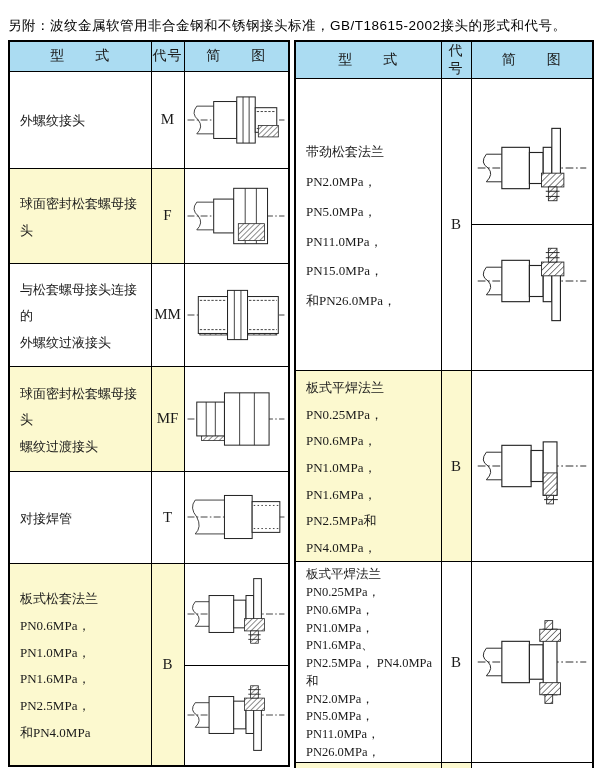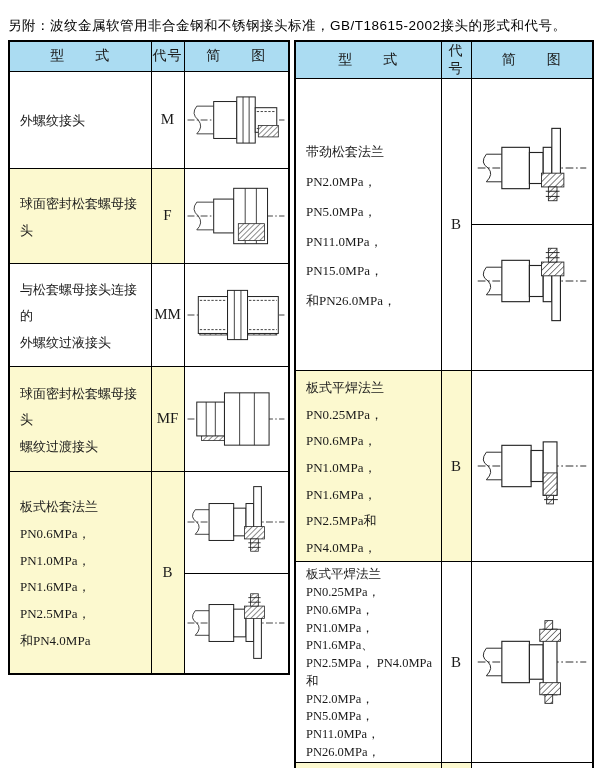--- a/index.html
+++ b/index.html
@@ -164,20 +164,44 @@
               <rect x="14" y="28" width="36" height="44" fill="#fff" stroke="#222222" stroke-width="1.3"></rect>
               <line x1="26.240000000000002" y1="28" x2="26.240000000000002" y2="72" stroke="#222222" stroke-width="1.1"></line>
               <line x1="38.120000000000005" y1="28" x2="38.120000000000005" y2="72" stroke="#222222" stroke-width="1.1"></line>
               <rect x="50" y="16" width="58" height="68" fill="#fff" stroke="#222222" stroke-width="1.3"></rect>
               <line x1="69.72" y1="16" x2="69.72" y2="84" stroke="#222222" stroke-width="1.1"></line>
               <line x1="88.86" y1="16" x2="88.86" y2="84" stroke="#222222" stroke-width="1.1"></line>
             </svg>
           </div>
         </td>
   </tr>
+  <tr style="height:92px">
+    <td class="type">对接焊管</td>
+    <td class="code">T</td>
+    <td class="diag">
+          <div class="dwrap">
+            <svg viewBox="0 0 130 100" preserveAspectRatio="xMidYMid meet">
+              <defs>
+                <pattern id="h4" width="5" height="5" patternUnits="userSpaceOnUse" patternTransform="rotate(45)">
+                  <rect width="5" height="5" fill="#fff"></rect>
+                  <line x1="0" y1="0" x2="0" y2="5" stroke="#444" stroke-width="1.6"></line>
+                </pattern>
+              </defs>
+              <line x1="2" y1="50" x2="128" y2="50" stroke="#222222" stroke-width="1.1" stroke-dasharray="9 3 2 3"></line>
+              <path d="M12,28 Q4,38 14,50 Q21,63 12,72" fill="none" stroke="#222222" stroke-width="1.1"></path>
+              <line x1="12" y1="28" x2="50" y2="28" stroke="#222222" stroke-width="1.1"></line>
+              <line x1="12" y1="72" x2="50" y2="72" stroke="#222222" stroke-width="1.1"></line>
+              <rect x="50" y="22" width="36" height="56" fill="#fff" stroke="#222222" stroke-width="1.3"></rect>
+              <rect x="86" y="30" width="36" height="40" fill="#fff" stroke="#222222" stroke-width="1.3"></rect>
+              <line x1="88" y1="35" x2="120" y2="35" stroke="#222222" stroke-width="1.1" stroke-dasharray="2 3"></line>
+              <line x1="88" y1="65" x2="120" y2="65" stroke="#222222" stroke-width="1.1" stroke-dasharray="2 3"></line>
+            </svg>
+          </div>
+        </td>
+  </tr>
   <tr class="hl" style="height:203px">
     <td class="type">板式松套法兰
 PN0.6MPa，PN1.0MPa，
 PN1.6MPa，PN2.5MPa，
 和PN4.0MPa</td>
     <td class="code">B</td>
     <td class="diag stack">
       <div class="sub" style="height:101px">
             <svg viewBox="0 0 130 100" preserveAspectRatio="xMidYMid meet">
               <defs>

